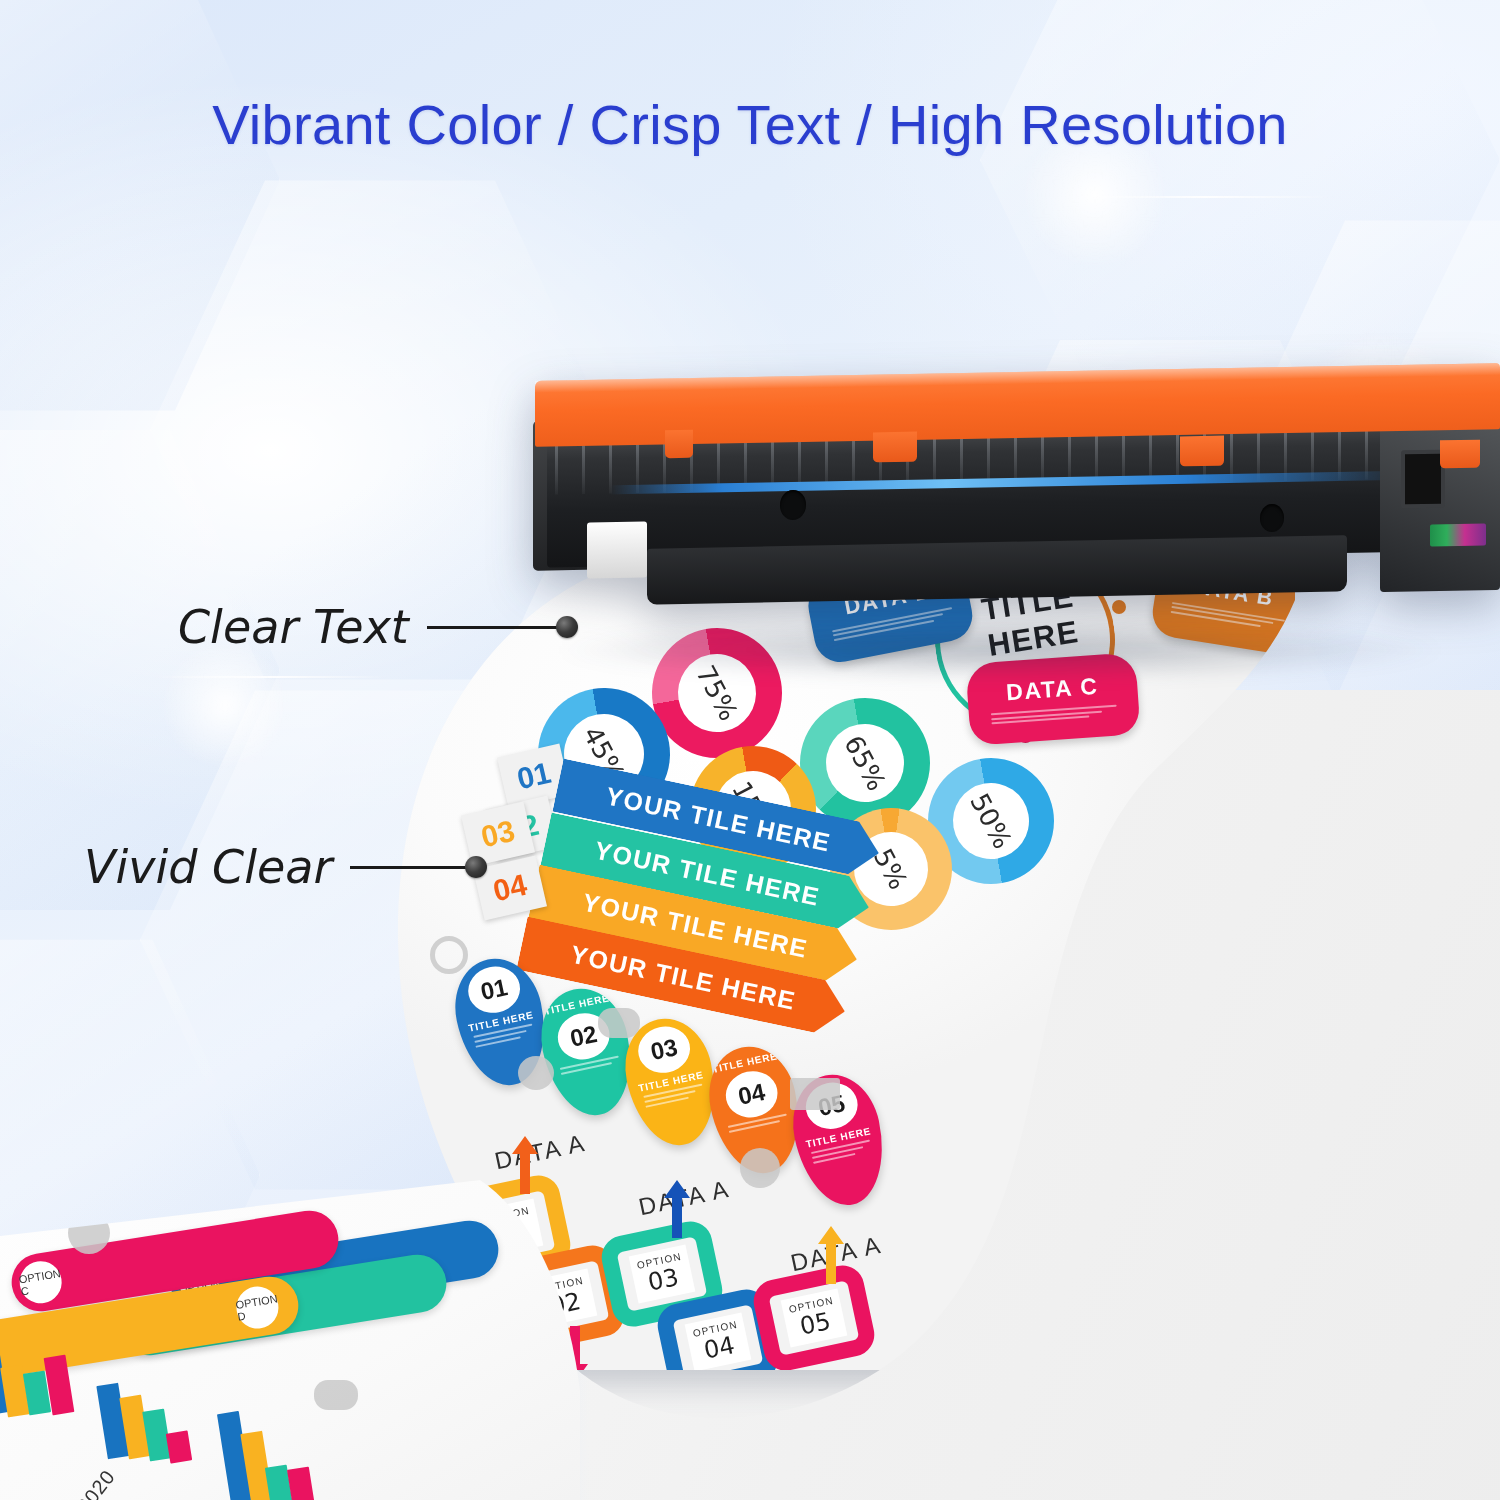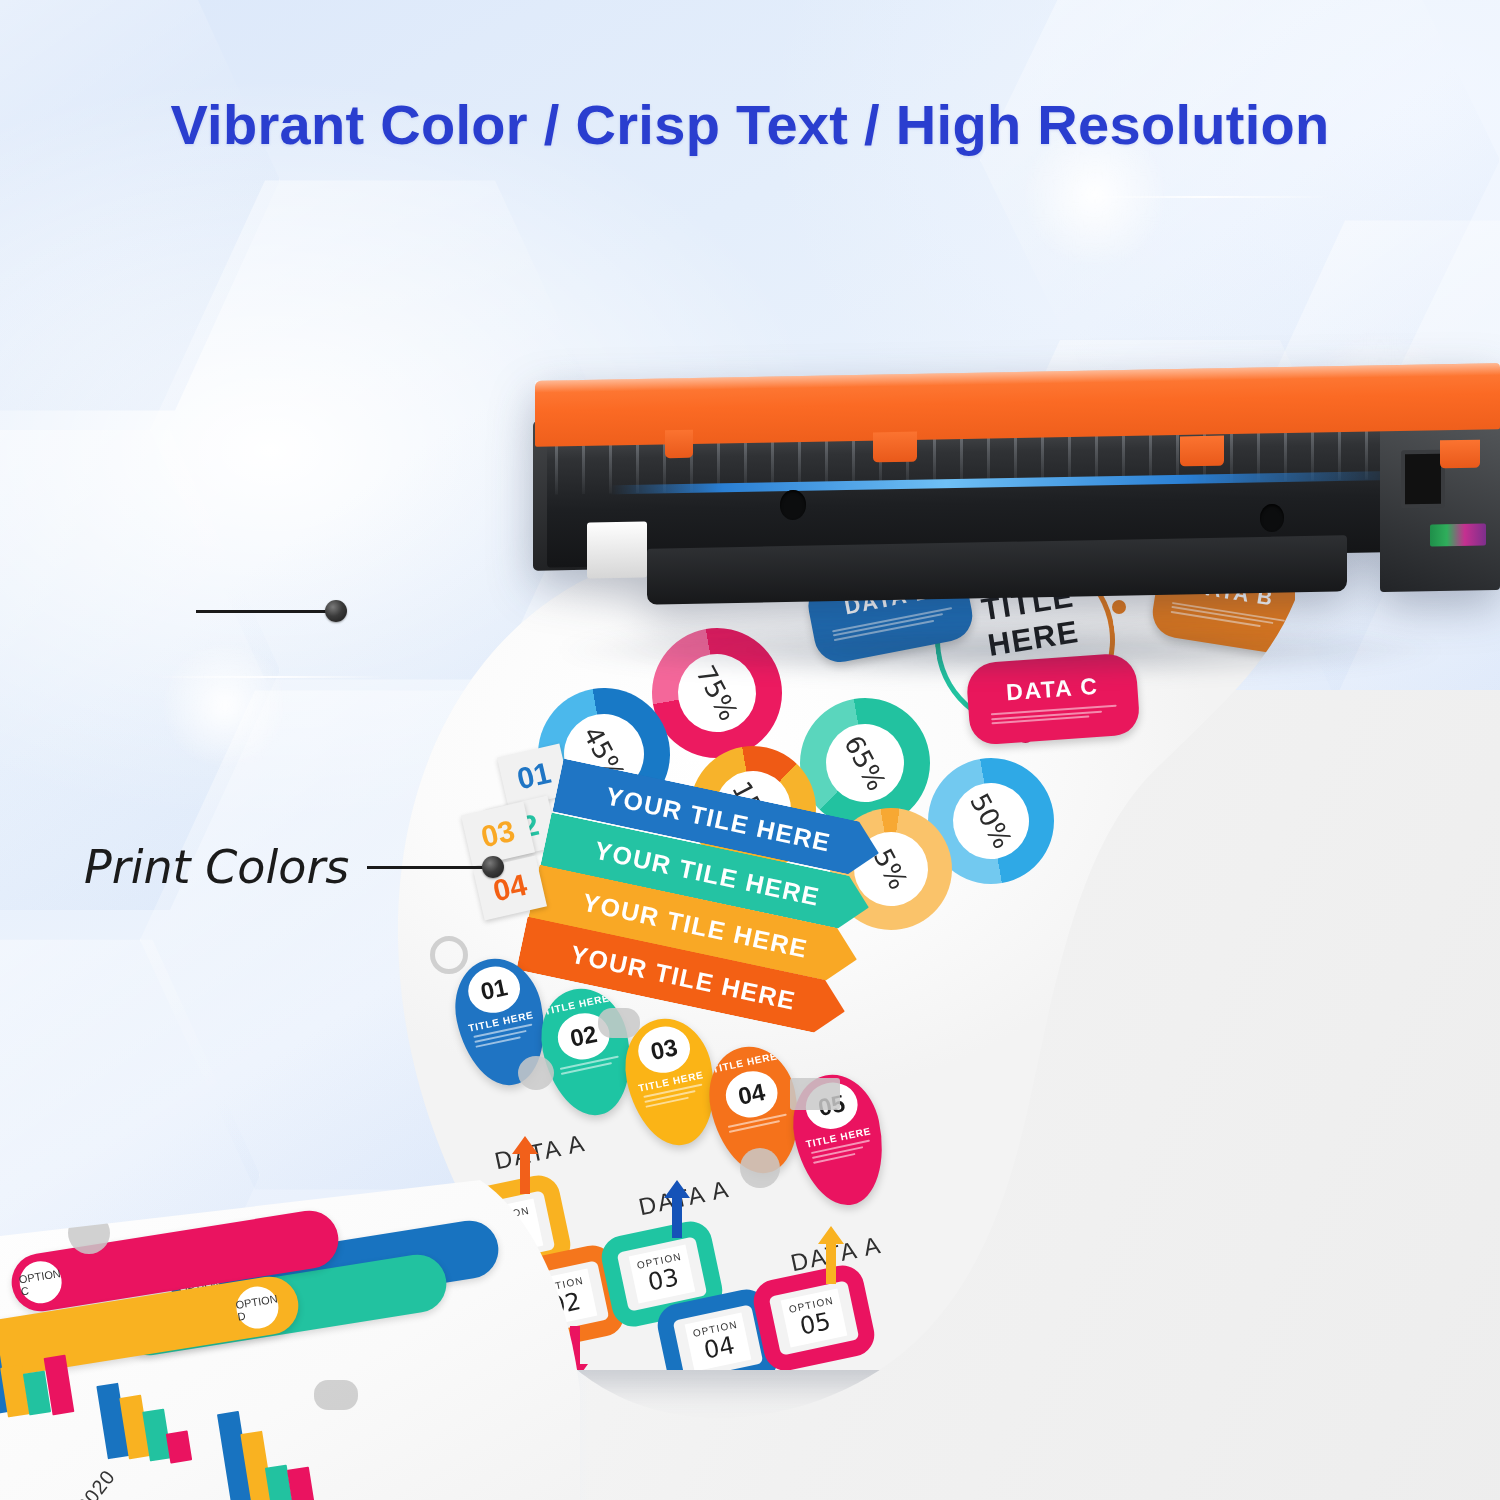--- a/index.html
+++ b/index.html
@@ -52,21 +52,21 @@
 
   
   .headline-wrap{ position:absolute; left:0; top:66px; width:1500px; text-align:center; }
   .headline{
     font-size:104px; font-weight:bold; letter-spacing:-1px;
     color:#2a3ecf;
     text-shadow:0 2px 5px rgba(40,60,180,.22);
     line-height:1.04;
   }
   .subhead{
-    margin-top:26px; font-size:56px; font-weight:700; color:#2a3ecf;
+    margin-top:26px; font-size:56px; font-weight:400; color:#2a3ecf;
     letter-spacing:.3px;
     text-shadow:0 1px 3px rgba(40,60,180,.15);
   }
 
   
   .callout{ position:absolute; display:flex; align-items:center; }
   .callout .label{
     font-style:italic; font-size:46px; color:#1b1b1b; white-space:nowrap;
     font-family:"DejaVu Sans", sans-serif; font-weight:400;
   }
@@ -584,22 +584,23 @@
     <div class="chip-slot"></div>
     <div class="chip"></div>
     <div class="cart-orange"></div>
     <div class="cart-tab" style="left:140px;top:58px;width:28px;height:28px;"></div>
     <div class="cart-tab" style="left:348px;top:60px;width:44px;height:30px;"></div>
     <div class="cart-tab" style="left:655px;top:64px;width:44px;height:30px;"></div>
     <div class="cart-tab" style="left:915px;top:68px;width:40px;height:28px;"></div>
   </div>
 
   <div class="callout" id="callout-clear">
+    <span class="label">Clear Text</span>
     <span class="lead" style="width:132px;"></span>
     <span class="dot"></span>
   </div>
   <div class="callout" id="callout-vivid">
-    <span class="label">Print Colors</span>
+    <span class="label">Vivid Clear</span>
     <span class="lead" style="width:118px;"></span>
     <span class="dot"></span>
   </div>
 
 </div>
 
 </body></html>

